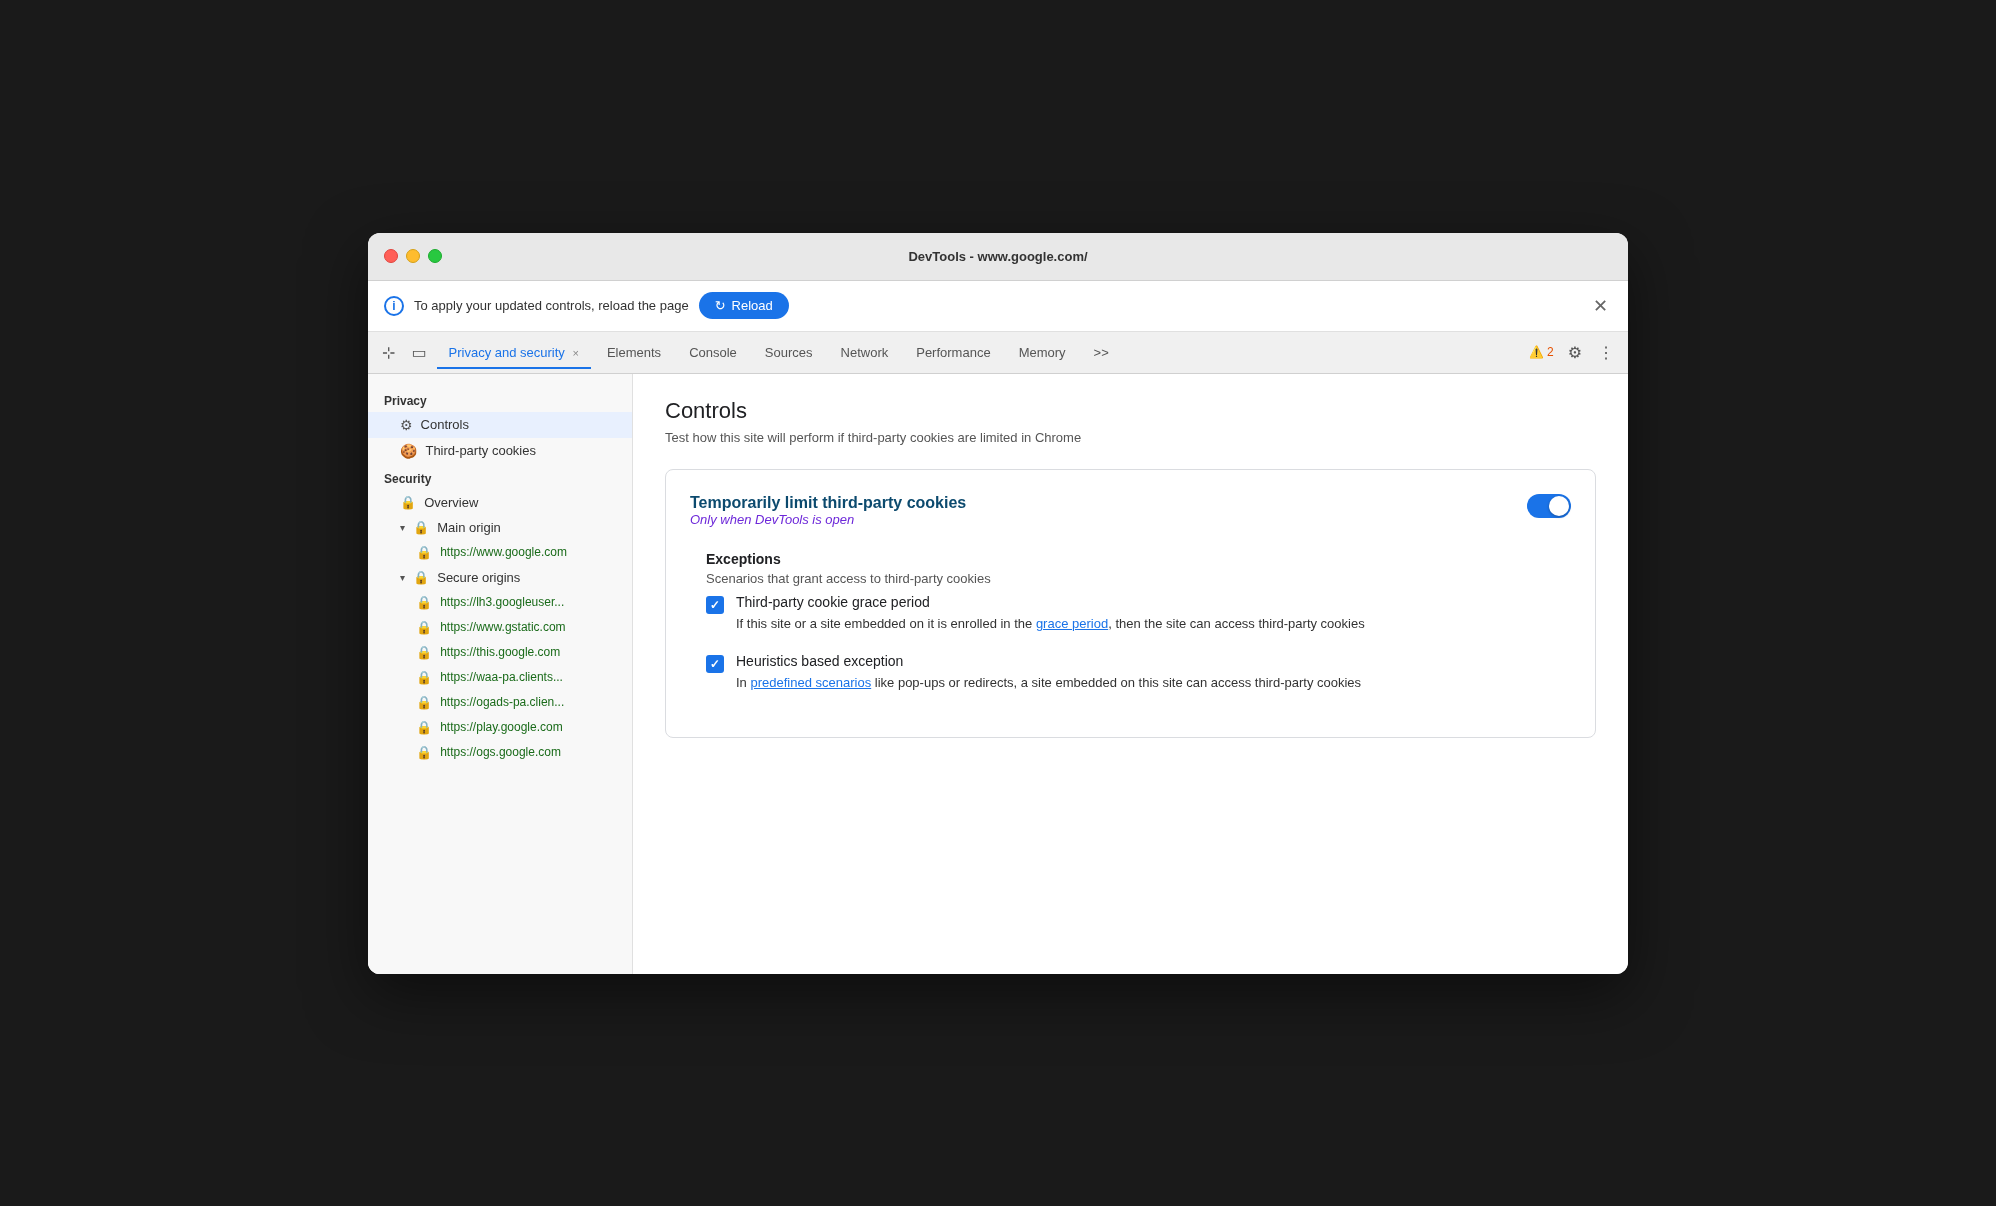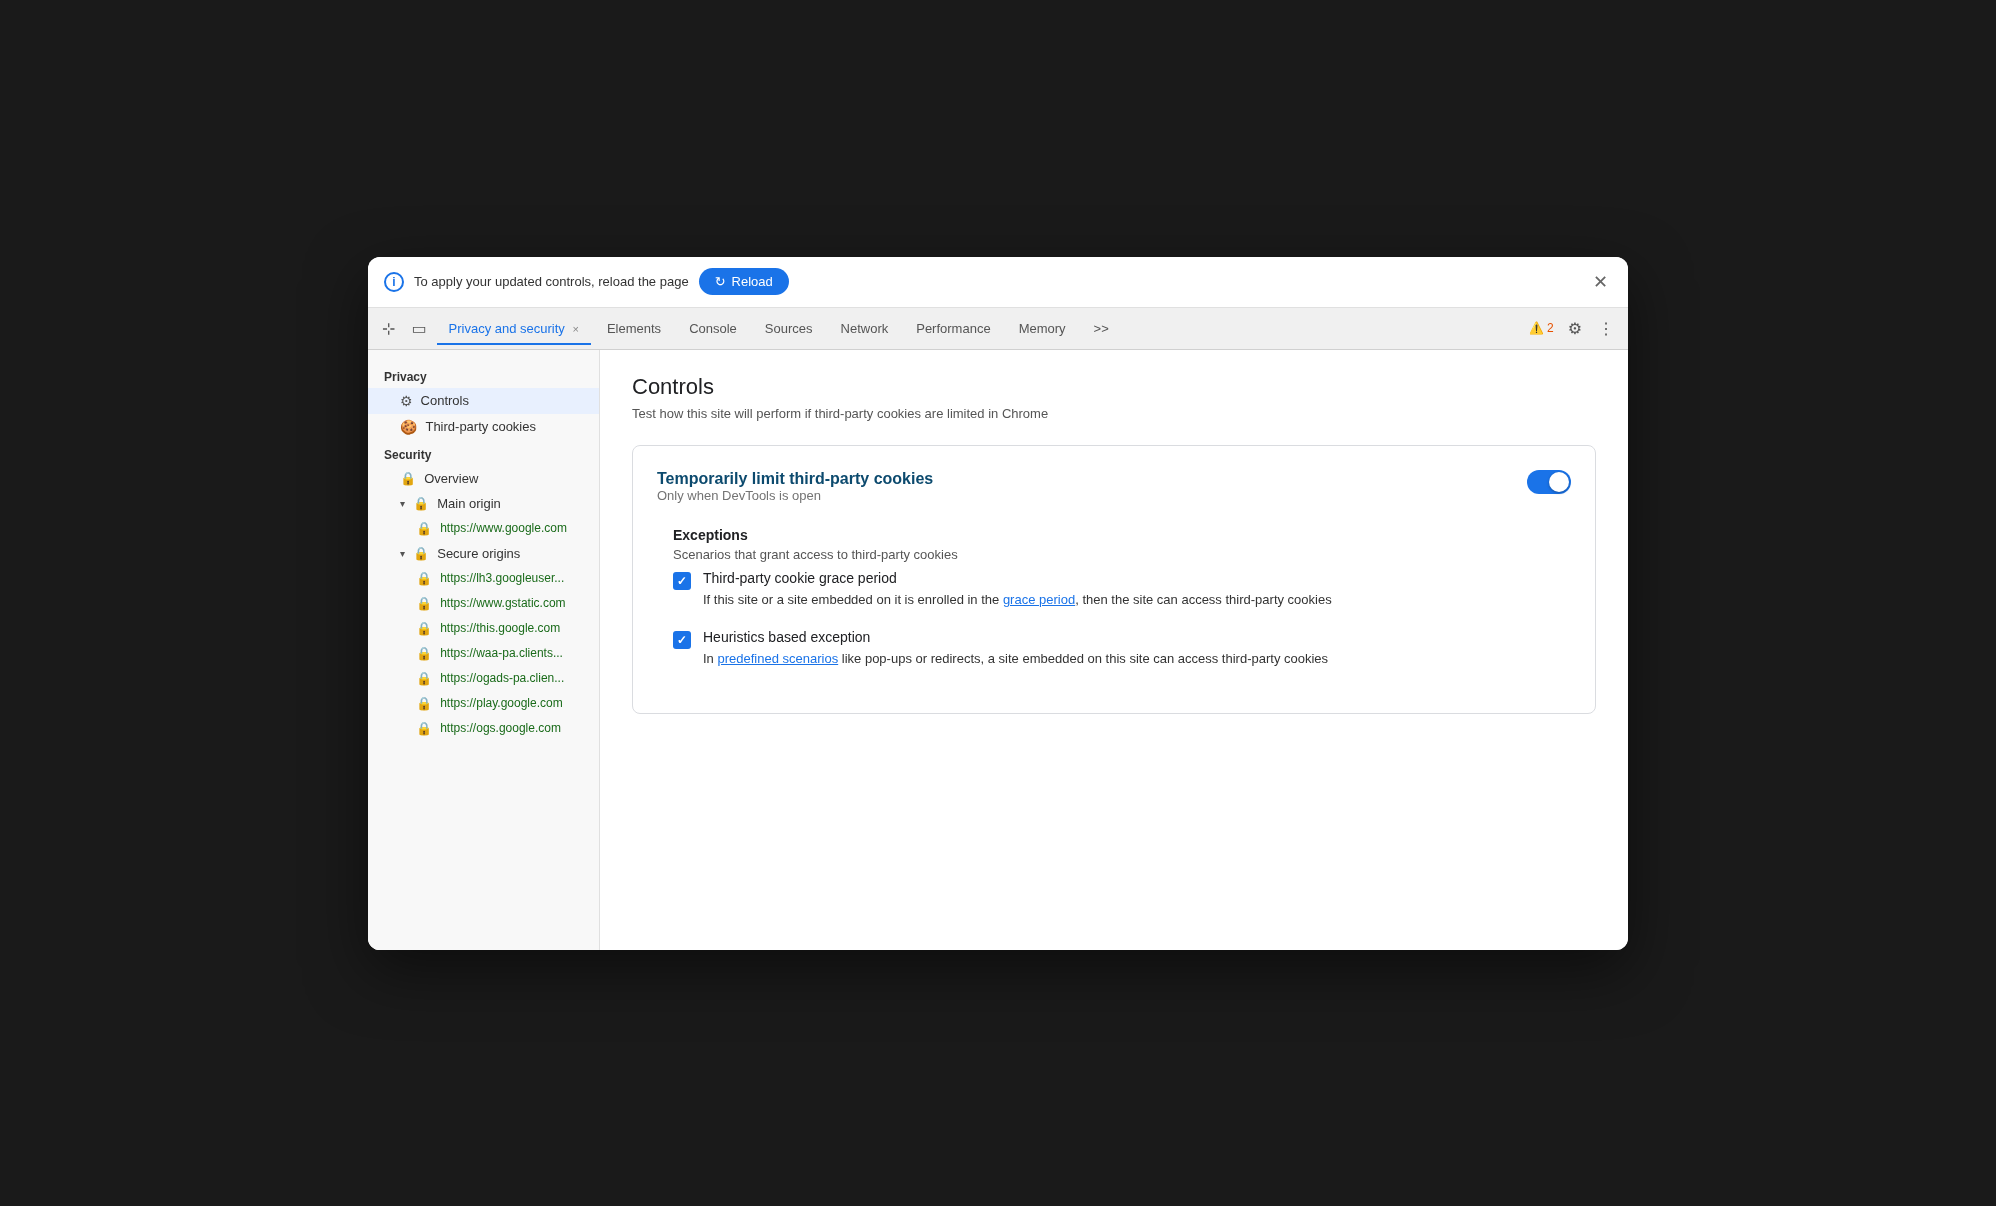--- a/index.html
+++ b/index.html
@@ -167,21 +167,21 @@
       color: #555;
       padding: 4px 6px;
     }
     .main-content {
       display: flex;
       background: #fff;
       height: calc(100% - 130px);
       min-height: 600px;
     }
     .sidebar {
-      width: 232px;
+      width: 265px;
       border-right: 1px solid #e0e0e0;
       padding: 12px 0;
       flex-shrink: 0;
       background: #f8f8f8;
       overflow-y: auto;
     }
     .sidebar-section-title {
       font-size: 12px;
       font-weight: 600;
       color: #333;
@@ -252,22 +252,23 @@
       justify-content: space-between;
       margin-bottom: 4px;
     }
     .card-title {
       font-size: 16px;
       font-weight: 600;
       color: #0c4a6e;
     }
     .card-desc {
       font-size: 13px;
-      color: #737373;
+      color: #6d28d9;
       margin-bottom: 20px;
+      font-style: italic;
     }
     .toggle {
       width: 44px;
       height: 24px;
       background: #1a73e8;
       border-radius: 12px;
       position: relative;
       cursor: pointer;
       flex-shrink: 0;
       border: none;
@@ -337,20 +338,28 @@
       color: #1a73e8;
       text-decoration: underline;
       cursor: pointer;
     }
   </style>
 </head>
 <body>
 
 <div class="window">
 
+  <div class="titlebar">
+    <div class="traffic-lights">
+      <div class="traffic-light tl-red"></div>
+      <div class="traffic-light tl-yellow"></div>
+      <div class="traffic-light tl-green"></div>
+    </div>
+    <span class="titlebar-title">DevTools - www.google.com/</span>
+  </div>
 
   <div class="notification-bar">
     <div class="notification-left">
       <div class="info-icon">i</div>
       <span>To apply your updated controls, reload the page</span>
       <button class="reload-btn">
         <span>↻</span>
         <span>Reload</span>
       </button>
     </div>

